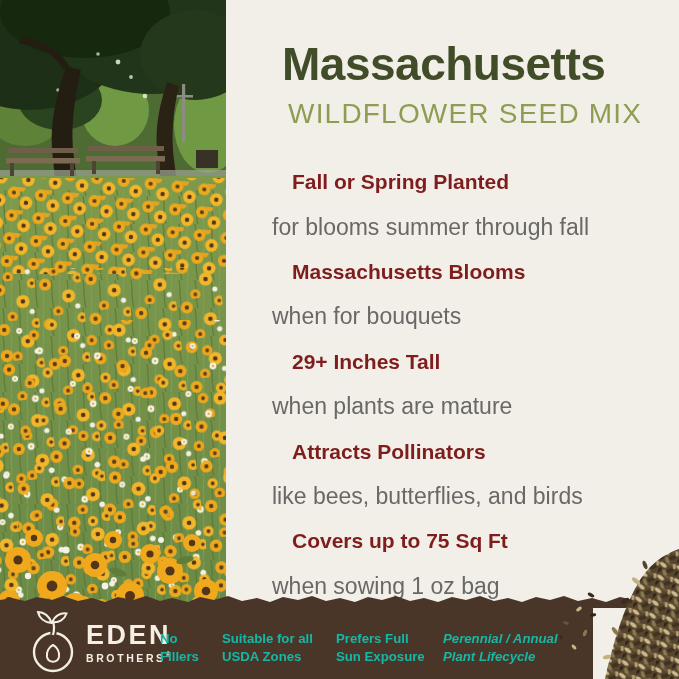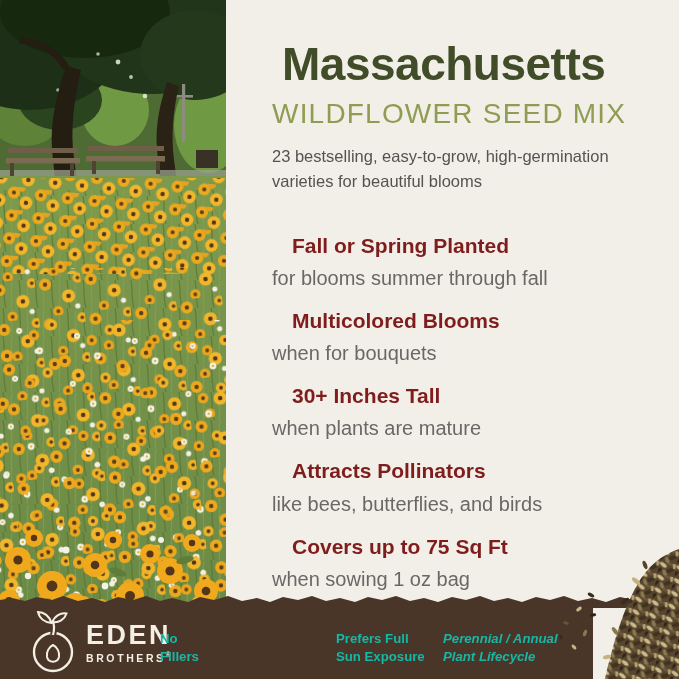--- a/index.html
+++ b/index.html
@@ -13,33 +13,33 @@
   
   .photo{position:absolute;left:0;top:0;width:226px;height:612px;}
   
   .content{position:absolute;left:272px;top:30px;width:392px;}
   .title{
     font-size:46px;font-weight:bold;letter-spacing:-0.5px;
     color:#414d29;line-height:1.05;margin:10px;
   }
   .subtitle{
     font-size:28px;font-weight:normal;letter-spacing:1.2px;
-    color:#8f9d53;margin:8px 0 0 0;line-height:1.15;
+    color:#8f9d53;margin:8px 0 0 16px;line-height:1.15;
   }
   .description{
     margin-top:14px;font-size:16.5px;line-height:1.5;color:#555352;
   }
   .description span{display:block;}
   .features{margin-top:40px;}
   .feature{margin-bottom:19px;}
   .feature-heading{
     font-size:21px;font-weight:bold;color:#7f1d1d;line-height:1.15;margin-left:20px;
   }
   .feature-detail{
-    font-size:20px;color:#6a6867;line-height:1.2;margin-top:8px;
+    font-size:23px;color:#6a6867;line-height:1.2;margin-top:19px;
   }
   
   .footer{
     position:absolute;left:0;bottom:0;width:593px;height:72px;
     background:#4a3629;
   }
   .torn-edge{position:absolute;left:0;bottom:71px;width:679px;height:16px;display:block;}
   .brand{position:absolute;left:28px;top:3px;display:flex;align-items:center;}
   .brand-mark{display:block;}
   .brand-text{margin-left:8px;color:#f4efe4;}
@@ -192,36 +192,32 @@
         <ellipse cx="42" cy="604" rx="10" ry="4" transform="rotate(-25 42 604)"></ellipse>
         <ellipse cx="118" cy="572" rx="9" ry="3.5" transform="rotate(20 118 572)"></ellipse>
         <ellipse cx="185" cy="560" rx="9" ry="3.5" transform="rotate(-15 185 560)"></ellipse>
       </g>
     </g>
   </svg>
 
   <div class="content">
     <h1 class="title">Massachusetts</h1>
     <h2 class="subtitle">WILDFLOWER SEED MIX</h2>
-    <div class="description">
-      <span>23 bestselling, easy-to-grow, high-germination</span>
-      <span>varieties for beautiful blooms</span>
-    </div>
 
     <div class="features">
       <div class="feature">
         <div class="feature-heading">Fall or Spring Planted</div>
         <div class="feature-detail">for blooms summer through fall</div>
       </div>
       <div class="feature">
-        <div class="feature-heading">Multicolored Blooms</div>
+        <div class="feature-heading">Massachusetts Blooms</div>
         <div class="feature-detail">when for bouquets</div>
       </div>
       <div class="feature">
-        <div class="feature-heading">30+ Inches Tall</div>
+        <div class="feature-heading">29+ Inches Tall</div>
         <div class="feature-detail">when plants are mature</div>
       </div>
       <div class="feature">
         <div class="feature-heading">Attracts Pollinators</div>
         <div class="feature-detail">like bees, butterflies, and birds</div>
       </div>
       <div class="feature">
         <div class="feature-heading">Covers up to 75 Sq Ft</div>
         <div class="feature-detail">when sowing 1 oz bag</div>
       </div>
@@ -245,20 +241,24 @@
       <div class="brand-text">
         <div class="brand-name">EDEN</div>
         <div class="brand-sub"><span>BROTHERS</span><span class="brand-reg">®</span></div>
       </div>
     </div>
 
     <div class="badge badge-1">
       <div>No</div>
       <div>Fillers</div>
     </div>
+    <div class="badge badge-2">
+      <div>Suitable for all</div>
+      <div>USDA Zones</div>
+    </div>
     <div class="badge badge-3">
       <div>Prefers Full</div>
       <div>Sun Exposure</div>
     </div>
     <div class="badge badge-4">
       <div>Perennial / Annual</div>
       <div>Plant Lifecycle</div>
     </div>
   </div>
 

